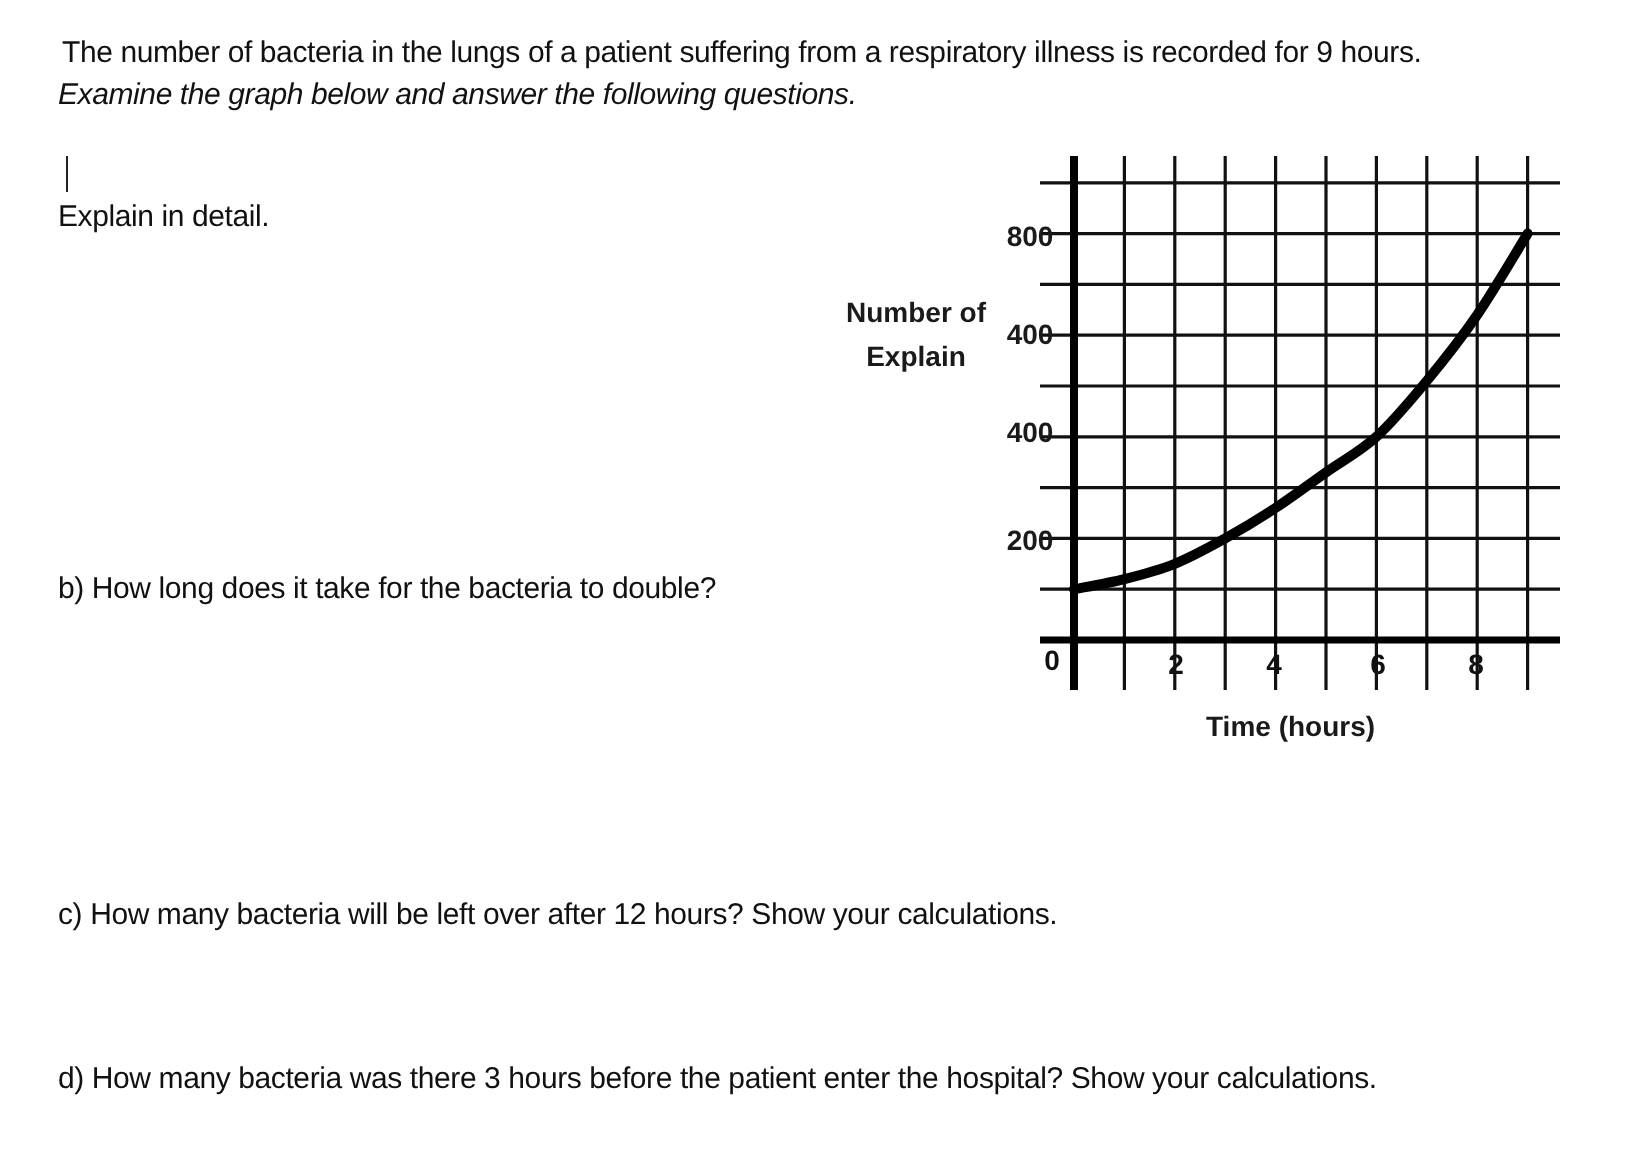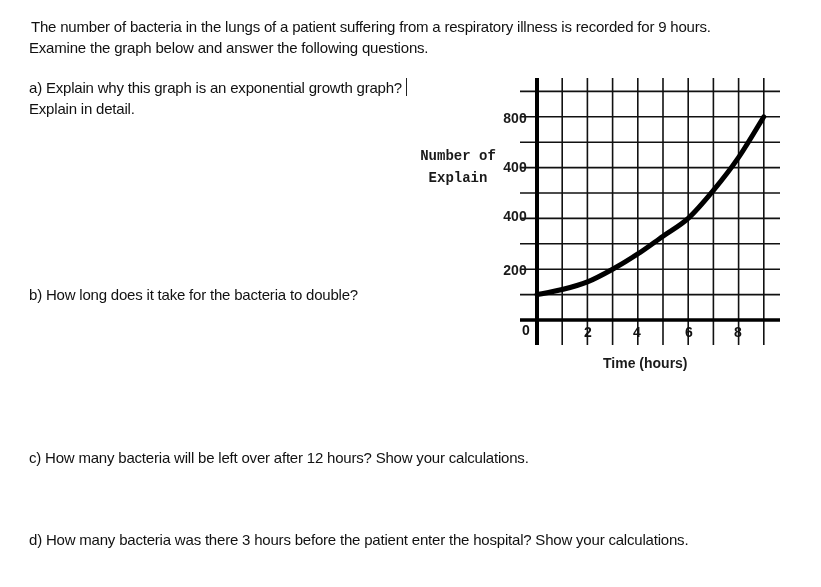--- a/index.html
+++ b/index.html
@@ -10,24 +10,24 @@
   .ylabel { position: absolute; font-weight: bold; font-size: 14px; color: #1a1a1a; text-align: center; line-height: 22px; }
   .ytick { position: absolute; font-weight: bold; font-size: 14px; color: #1a1a1a; text-align: center; width: 34px; }
   .xtick { position: absolute; font-size: 14px; font-weight: bold; color: #111; width: 14px; text-align: center; }
   .xlabel { position: absolute; font-weight: bold; font-size: 14px; color: #1a1a1a; }
   svg { position: absolute; left: 0; top: 0; }
 </style>
 </head>
 <body>
 
 <div class="txt" style="left:31px; top:17px;">The number of bacteria in the lungs of a patient suffering from a respiratory illness is recorded for 9 hours.</div>
-<div class="txt" style="left:29px; top:38px;">Examine the graph below and answer the following questions.</div>
+<div class="txt" style="left:29px; top:38px;font-style:italic;">Examine the graph below and answer the following questions.</div>
 
 <div class="txt" style="left:29px; top:78px;">
-  <span>a) Explain why this graph is an exponential growth graph?</span><span class="cursor"></span>
+  <span class="cursor"></span>
 </div>
 <div class="txt" style="left:29px; top:99px;">Explain in detail.</div>
 
 <div class="txt" style="left:29px; top:285px;">b) How long does it take for the bacteria to double?</div>
 <div class="txt" style="left:29px; top:448px;text-align:right;">c) How many bacteria will be left over after 12 hours? Show your calculations.</div>
 <div class="txt" style="left:29px; top:530px;">d) How many bacteria was there 3 hours before the patient enter the hospital? Show your calculations.</div>
 
 <div>
   <svg width="821" height="587">
     <g id="grid" stroke="#111" stroke-width="1.6">
@@ -48,21 +48,21 @@
         <line x1="520" x2="780" y1="167.6" y2="167.6"></line>
         <line x1="520" x2="780" y1="142.2" y2="142.2"></line>
         <line x1="520" x2="780" y1="116.80000000000001" y2="116.80000000000001"></line>
         <line x1="520" x2="780" y1="91.4" y2="91.4"></line>
       </g>
     <line x1="537" y1="78" x2="537" y2="345" stroke="#000" stroke-width="4"></line>
     <line x1="520" y1="320" x2="780" y2="320" stroke="#000" stroke-width="3.5"></line>
     <path id="curve" fill="none" stroke="#000" stroke-width="5" stroke-linecap="round" stroke-linejoin="round" d="M537,294.6 C541.2,293.75333333333333 553.8000000000001,291.63666666666666 562.2,289.52 C570.6,287.4033333333333 579,285.28666666666663 587.4,281.9 C595.8,278.5133333333333 604.2,273.8566666666667 612.6,269.2 C621,264.5433333333333 629.4,259.4633333333333 637.8,253.95999999999998 C646.1999999999999,248.45666666666665 654.6,242.10666666666668 663,236.18 C671.4,230.25333333333333 679.8000000000001,226.02 688.2,218.4 C696.6,210.78 705,200.62 713.4,190.46 C721.8,180.3 730.2,169.71666666666667 738.6,157.44 C747,145.16333333333333 759.5999999999999,123.57333333333334 763.8,116.80000000000001"></path>
   </svg>
 
-  <div class="ylabel" style="left:412px; top:145px; width:92px;font-family:Liberation Mono, monospace;">
+  <div class="ylabel" style="left:412px; top:145px; width:92px;">
     <div>Number of</div>
     <div>Explain</div>
   </div>
 
   <div class="ytick" style="left:498px; top:110px;">800</div>
   <div class="ytick" style="left:498px; top:159px;">400</div>
   <div class="ytick" style="left:498px; top:208px;">400</div>
   <div class="ytick" style="left:498px; top:262px;">200</div>
 
   <div class="xtick" style="left:519px; top:322px;">0</div>

